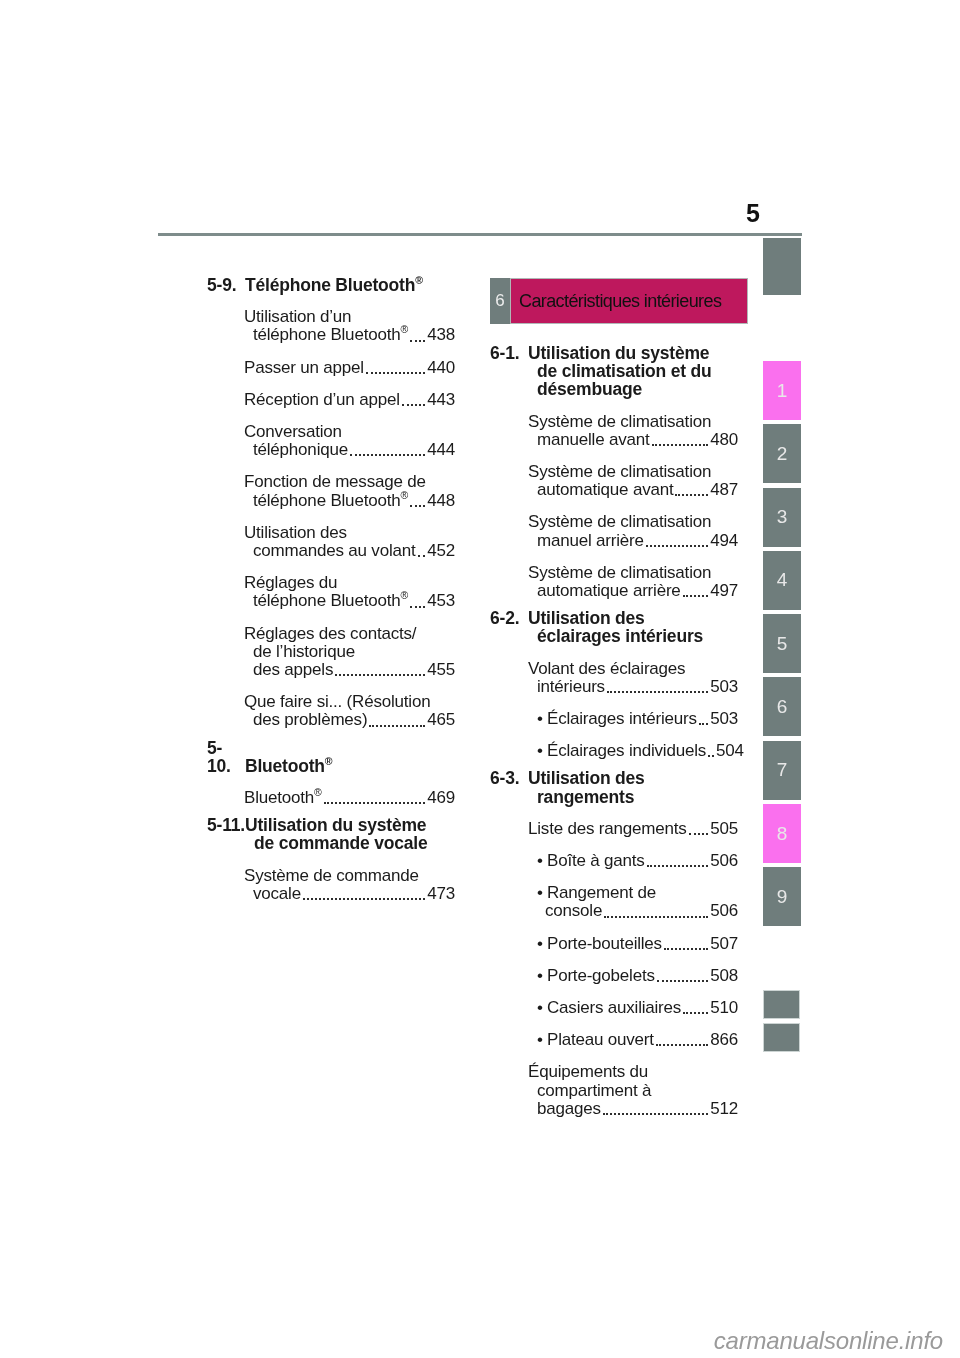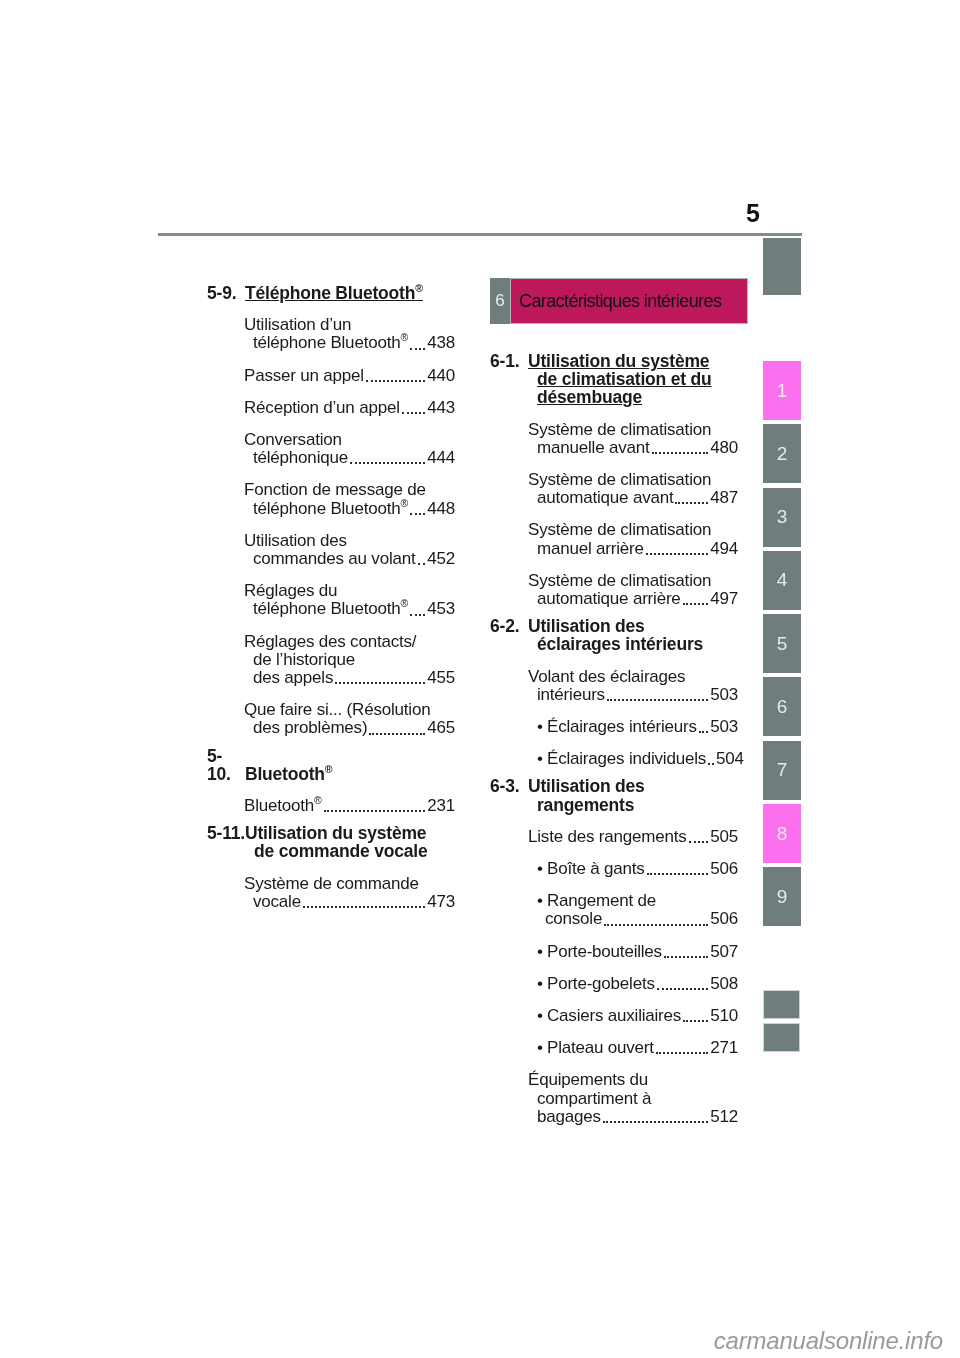--- a/index.html
+++ b/index.html
@@ -45,21 +45,21 @@
     display:flex; align-items:center; padding-left:8px;
     font-weight:normal; font-size:18px; letter-spacing:-0.6px; color:#111;
   }
   .col {
     position:absolute; width:248px;
     font-size:17px; letter-spacing:-0.2px; line-height:18.2px;
   }
   .col-left  { left:207px; top:272px; }
   .col-right { left:490px; top:340px; }
   .sec-head { font-weight:bold; font-size:17.5px; margin:9px 0 4px 0; }
-  .section:first-child .sec-head { margin-top:12px;text-decoration:underline; }
+  .section:first-child .sec-head { margin-top:4px; }
   .h-num { display:inline-block; width:38px; }
   .h-cont { padding-left:47px; }
   .entry { margin-top:14px; margin-left:37px; }
   .col-right .entry { margin-left:38px; }
   .col-right .entry.bullet { margin-left:47px; }
   .e-line { display:flex; }
   .e-line.cont { padding-left:9px; }
   .bullet .e-line.cont { padding-left:8px; }
   .blt { width:10px; flex:none; }
   .txt { white-space:nowrap; }
@@ -196,21 +196,21 @@
       </div>
     </div>
     <div class="section">
       <div class="sec-head">
         <div class="h-first"><span class="h-num">5-10.</span><span class="h-title">Bluetooth<sup class="reg">®</sup></span></div>
       </div>
       <div class="entry">
         <div class="e-line">
           <span class="txt">Bluetooth<sup class="reg">®</sup></span>
           <span class="dots"></span>
-          <span class="pg">231</span>
+          <span class="pg">469</span>
         </div>
       </div>
     </div>
     <div class="section">
       <div class="sec-head">
         <div class="h-first"><span class="h-num">5-11.</span><span class="h-title">Utilisation du système</span></div>
         <div class="h-cont">de commande vocale</div>
       </div>
       <div class="entry">
         <div class="e-line">
@@ -357,21 +357,21 @@
           <span class="txt">Casiers auxiliaires</span>
           <span class="dots"></span>
           <span class="pg">510</span>
         </div>
       </div>
       <div class="entry bullet">
         <div class="e-line">
           <span class="blt">•</span>
           <span class="txt">Plateau ouvert</span>
           <span class="dots"></span>
-          <span class="pg">271</span>
+          <span class="pg">866</span>
         </div>
       </div>
       <div class="entry">
         <div class="e-line">
           <span class="txt">Équipements du</span>
         </div>
         <div class="e-line cont">
           <span class="txt">compartiment à</span>
         </div>
         <div class="e-line cont">

